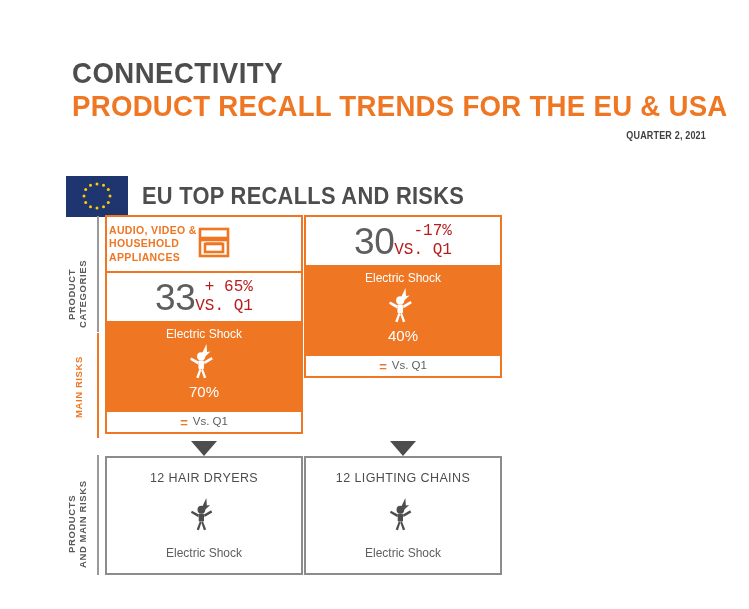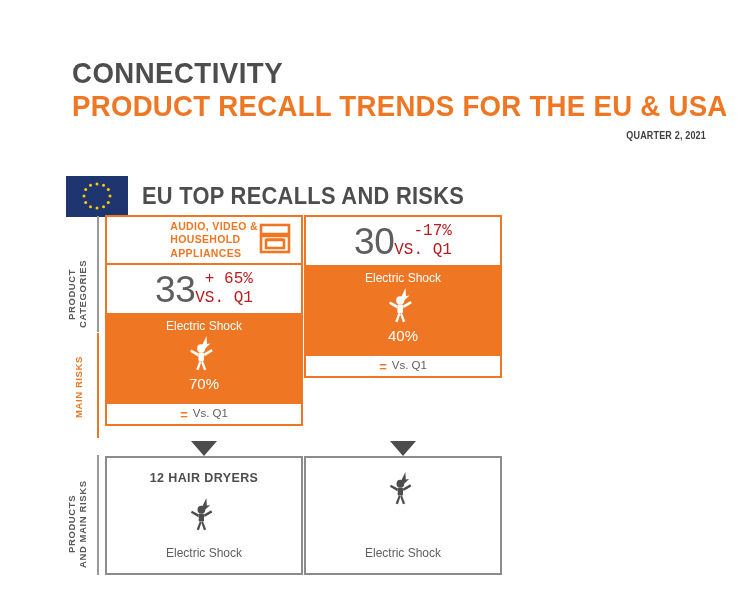--- a/index.html
+++ b/index.html
@@ -95,26 +95,26 @@
   .axis-rule.orange { background: #ef7622; }
 
   
   .card {
     position: absolute;
     width: 198px;
     border: 2px solid #ef7622;
     background: #ffffff;
   }
   .card-cat {
-    height: 48px;
+    height: 56px;
     border-bottom: 2px solid #ef7622;
     display: flex;
     align-items: center;
-    justify-content: flex-end;
-    padding: 0 9px 0 28px;
+    justify-content: flex-start;
+    padding: 0 9px 0 2px;
   }
   .cat-name {
     font-family: "Liberation Sans Narrow", "Liberation Sans", sans-serif;
     font-size: 10.5px;
     font-weight: bold;
     color: #ef7622;
     letter-spacing: 0.35px;
     line-height: 1.26;
     white-space: pre-line;
   }
@@ -208,21 +208,21 @@
     background: #ffffff;
     display: flex;
     flex-direction: column;
     align-items: center;
     justify-content: space-between;
     padding: 13px 0 13px 0;
   }
   .prod-name {
     font-family: "Liberation Sans Narrow", "Liberation Sans", sans-serif;
     font-size: 12.5px;
-    font-weight: bold;
+    font-weight: normal;
     color: #4d4d4d;
     letter-spacing: 0.4px;
   }
   .prod-risk {
     font-family: "Liberation Sans", sans-serif;
     font-size: 12px;
     color: #5e5e5e;
   }
 </style>
 </head>
@@ -361,20 +361,21 @@
   </div>
   <div class="card-trend">
     <span class="trend-sym">=</span>
     <span class="trend-txt">Vs. Q1</span>
   </div>
 </div>
 
 <div class="arrow-down" style="left:390px; top:441px;"></div>
 
 <div class="prod-box" style="left:304px; top:456px;">
+  <div class="prod-name">12 LIGHTING CHAINS</div>
   <div>
     <svg width="32" height="34" viewBox="0 0 34 36">
       <g fill="#4d4d4d">
         <path d="M19.5 1 L14.5 11.5 L17.5 11 L13.5 18 L23.5 8.5 L20 9 Z"></path>
         <circle cx="14.2" cy="13.4" r="4.1"></circle>
         <rect x="11.4" y="17.6" width="5.6" height="8.4" rx="0.8"></rect>
         <path d="M11.6 18.4 L4.2 14.6 L3.1 16.8 L11 21.4 Z"></path>
         <path d="M17 18.4 L24.6 14.1 L25.8 16.3 L17.6 21.2 Z"></path>
         <path d="M12.6 25.6 L9.2 34.6 L11.6 35.3 L14.3 27 Z"></path>
         <path d="M15.8 25.6 L19.3 34.6 L16.9 35.3 L14.1 27 Z"></path>

